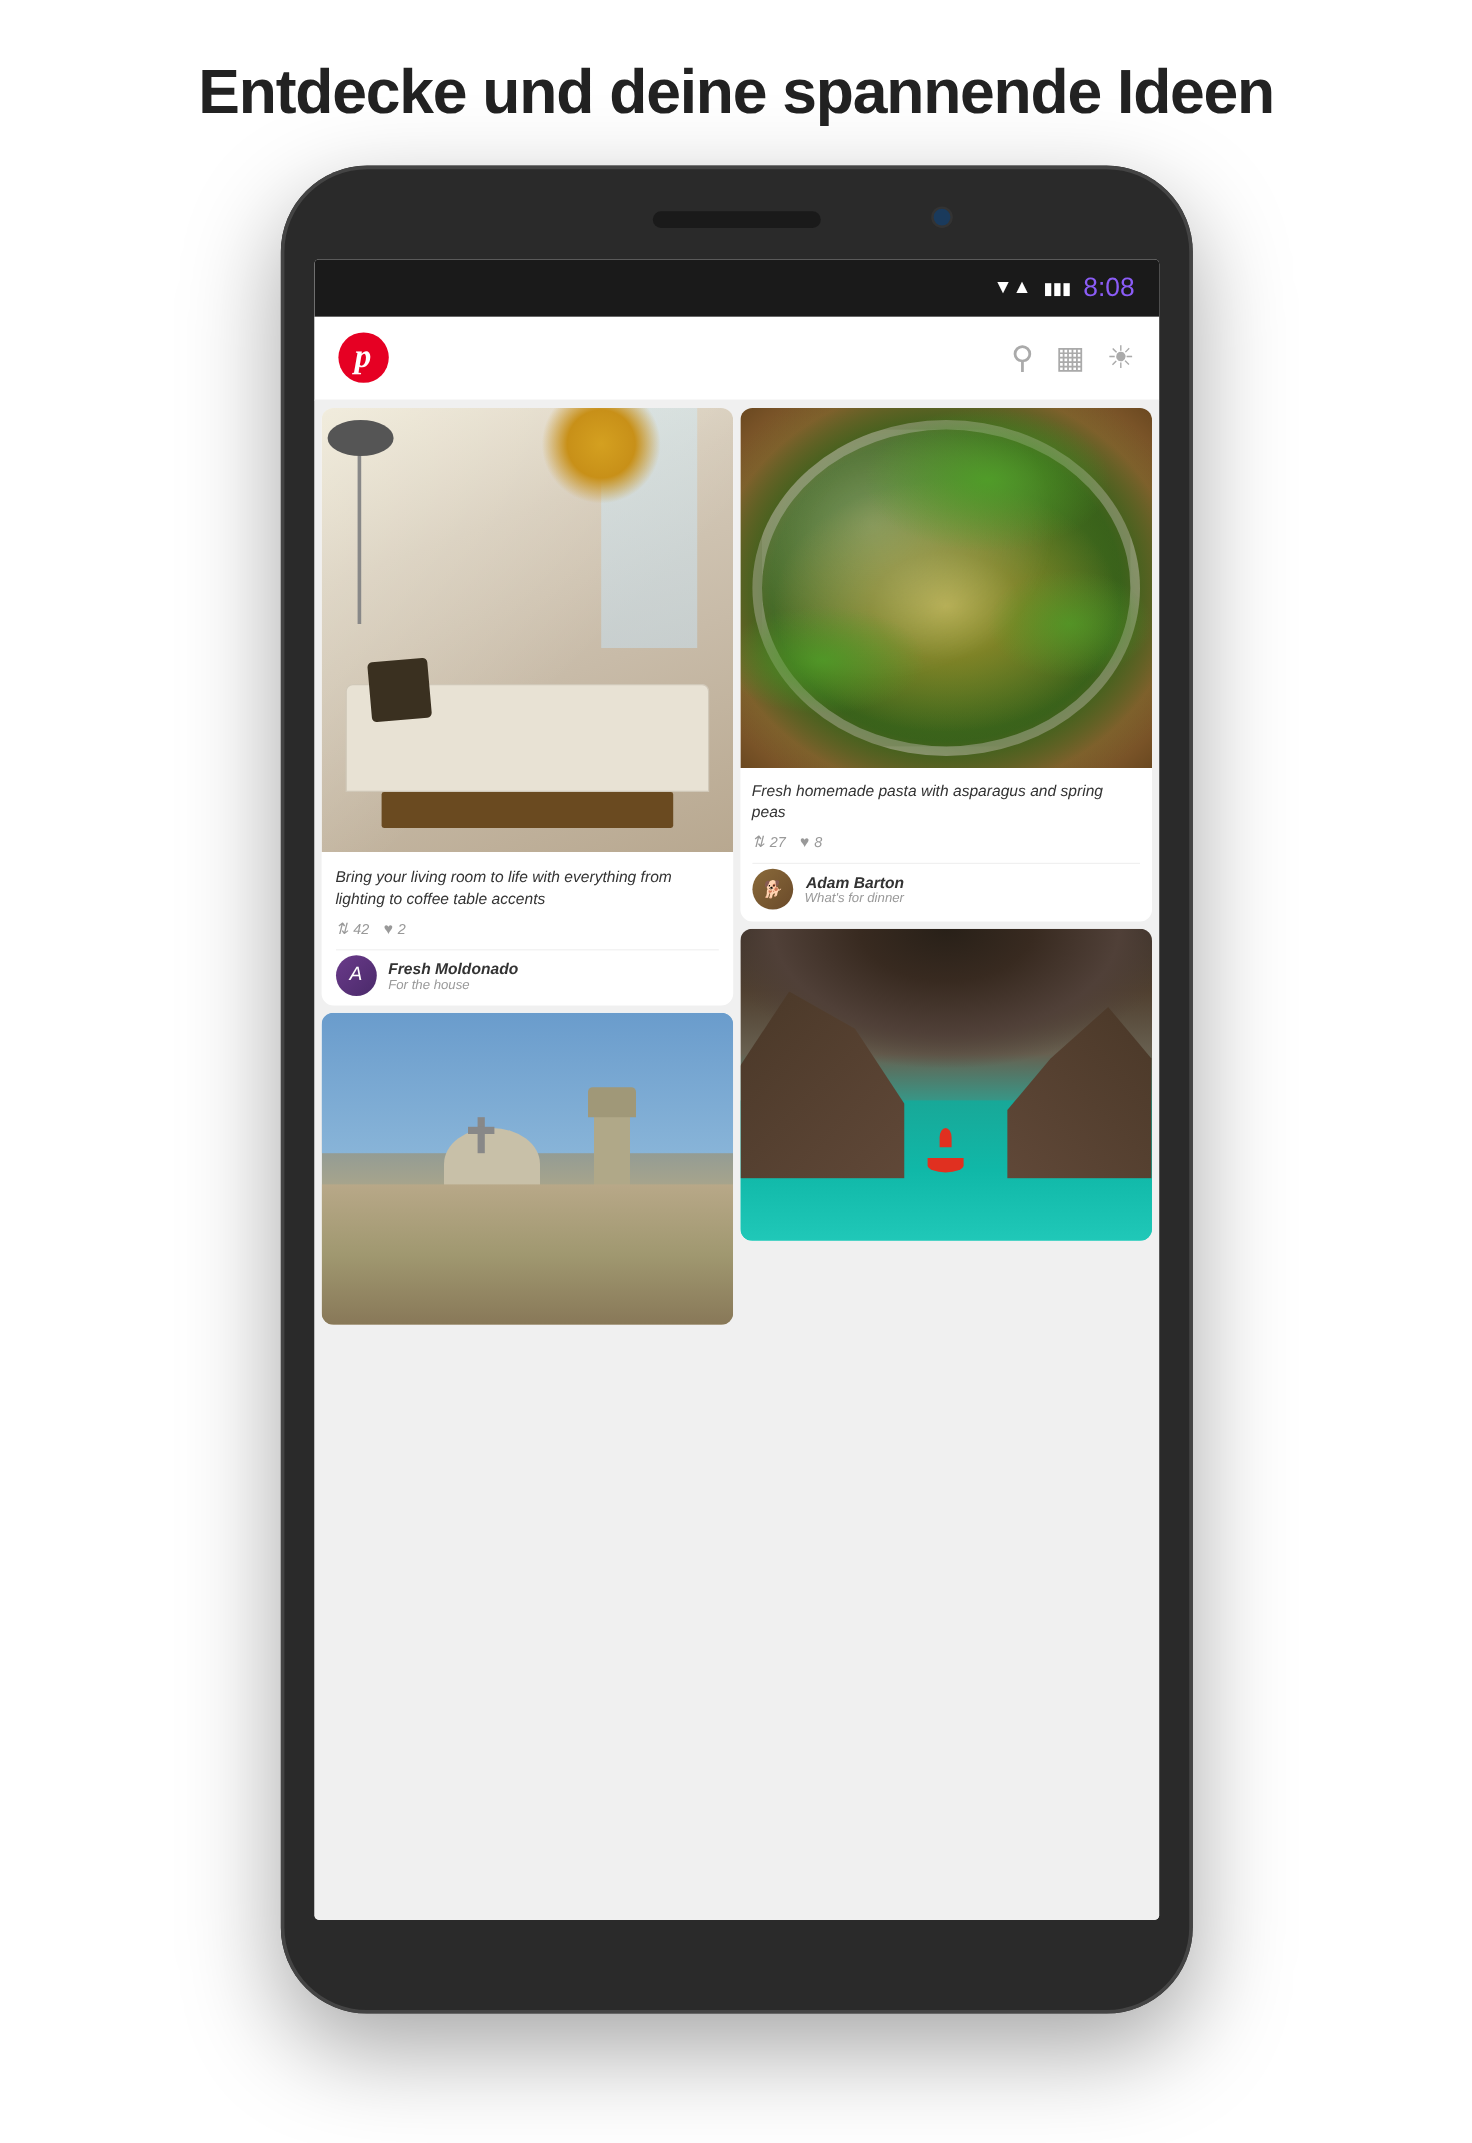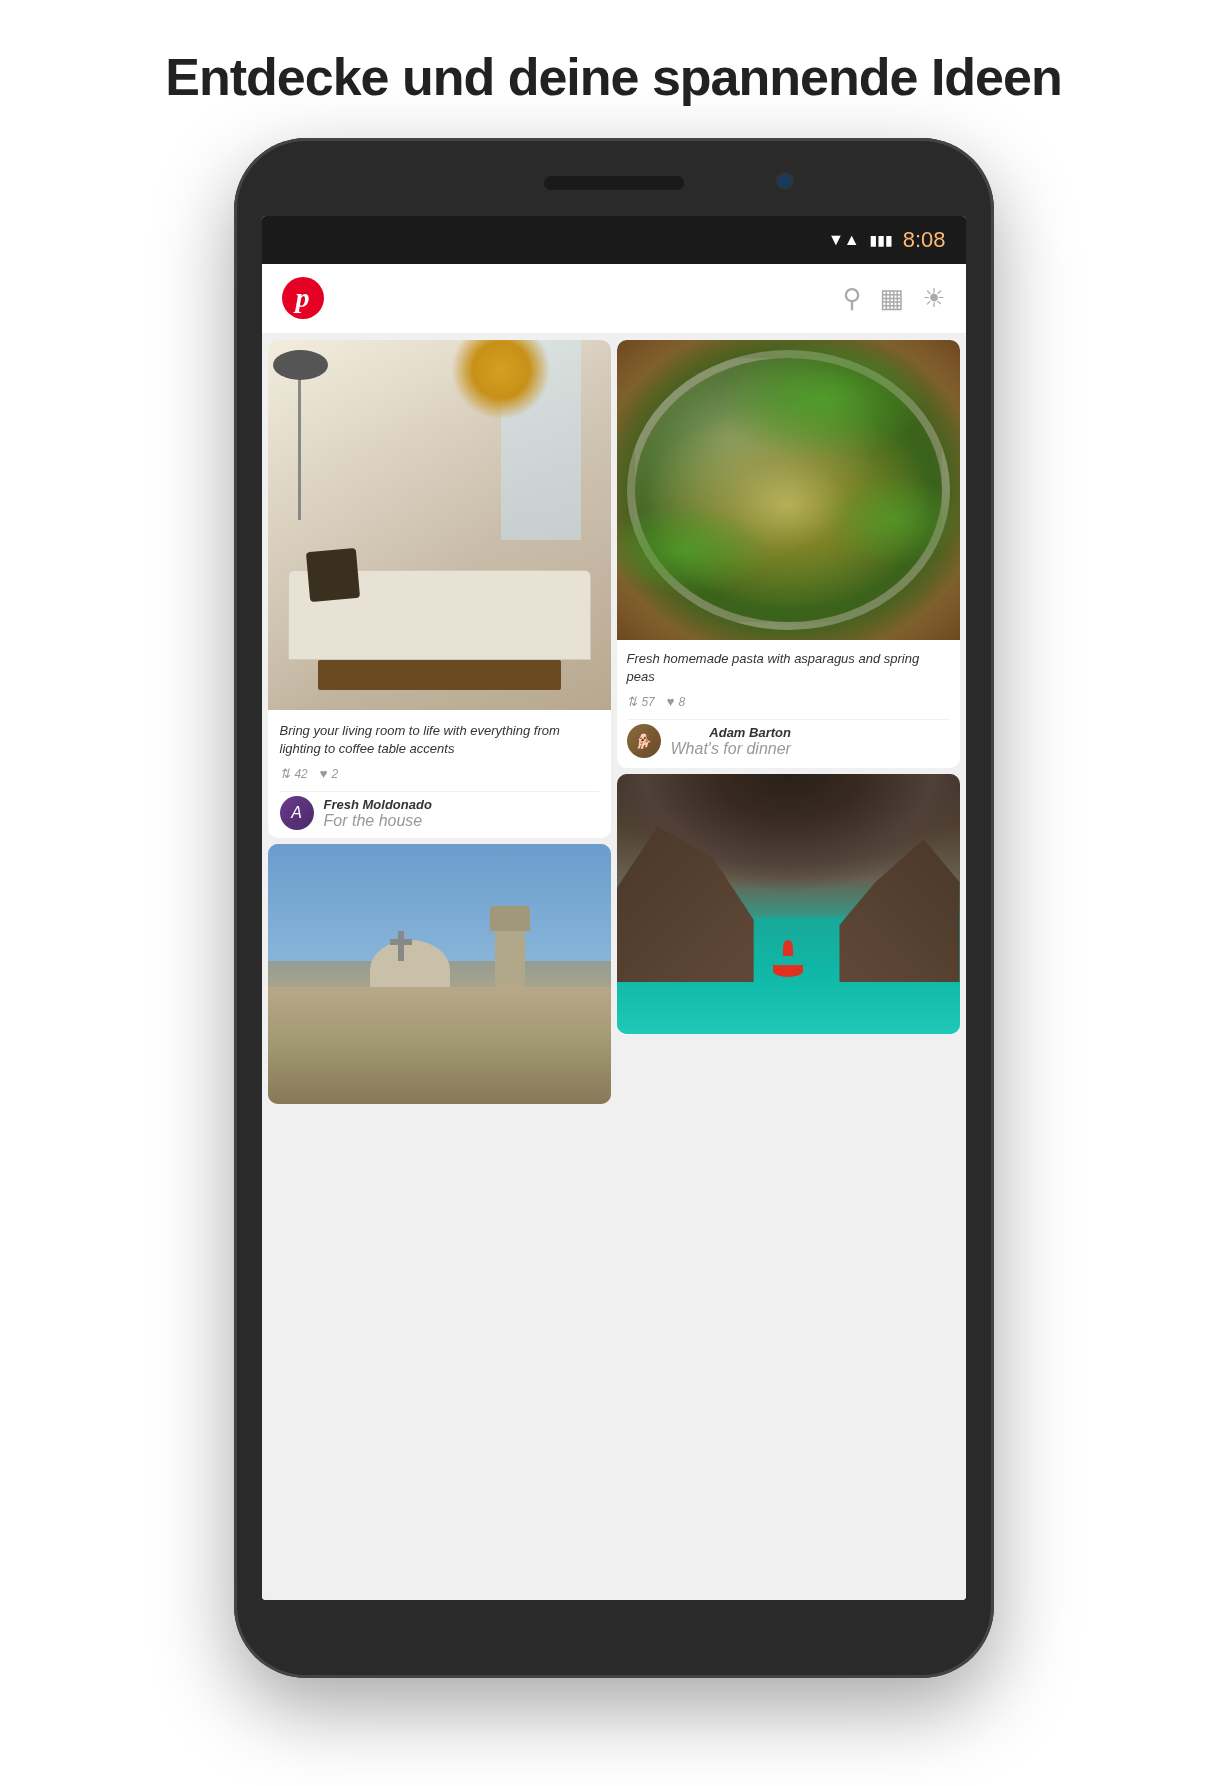--- a/index.html
+++ b/index.html
@@ -83,21 +83,21 @@
       background: #1a1a1a;
       height: 48px;
       display: flex;
       align-items: center;
       justify-content: flex-end;
       padding: 0 20px;
       gap: 10px;
     }
     .status-bar .wifi-icon { color: white; font-size: 16px; }
     .status-bar .battery-icon { color: white; font-size: 14px; }
-    .status-bar .time { color: #fdba74; font-size: 22px; font-weight: 500; }
+    .status-bar .time { color: #8b5cf6; font-size: 22px; font-weight: 500; }
 
     
     .app-header {
       background: white;
       height: 70px;
       display: flex;
       align-items: center;
       justify-content: space-between;
       padding: 0 20px;
       border-bottom: 1px solid #eeeeee;
@@ -413,21 +413,21 @@
       font-size: 14px;
     }
     .user-info {}
     .user-name {
       font-size: 13px;
       font-weight: 600;
       color: #333;
       text-align: right;
     }
     .user-board {
-      font-size: 16px;
+      font-size: 11px;
       color: #999;
     }
 
     
     .pin-card-pasta .pin-info {
       padding: 10px;
     }
   </style>
 </head>
 <body>
@@ -518,21 +518,21 @@
             <div class="img-pasta">
               <div class="pasta-scene"></div>
               <div class="pasta-plate"></div>
               <div class="pasta-green"></div>
             </div>
             <div class="pin-info">
               <div class="pin-title">Fresh homemade pasta with asparagus and spring peas</div>
               <div class="pin-stats">
                 <div class="pin-stat">
                   <span class="stat-icon">⇅</span>
-                  <span>57</span>
+                  <span>27</span>
                 </div>
                 <div class="pin-stat">
                   <span class="stat-icon">♥</span>
                   <span>8</span>
                 </div>
               </div>
               <div class="pin-user">
                 <div class="user-avatar avatar-adam">🐕</div>
                 <div class="user-info">
                   <div class="user-name">Adam Barton</div>

